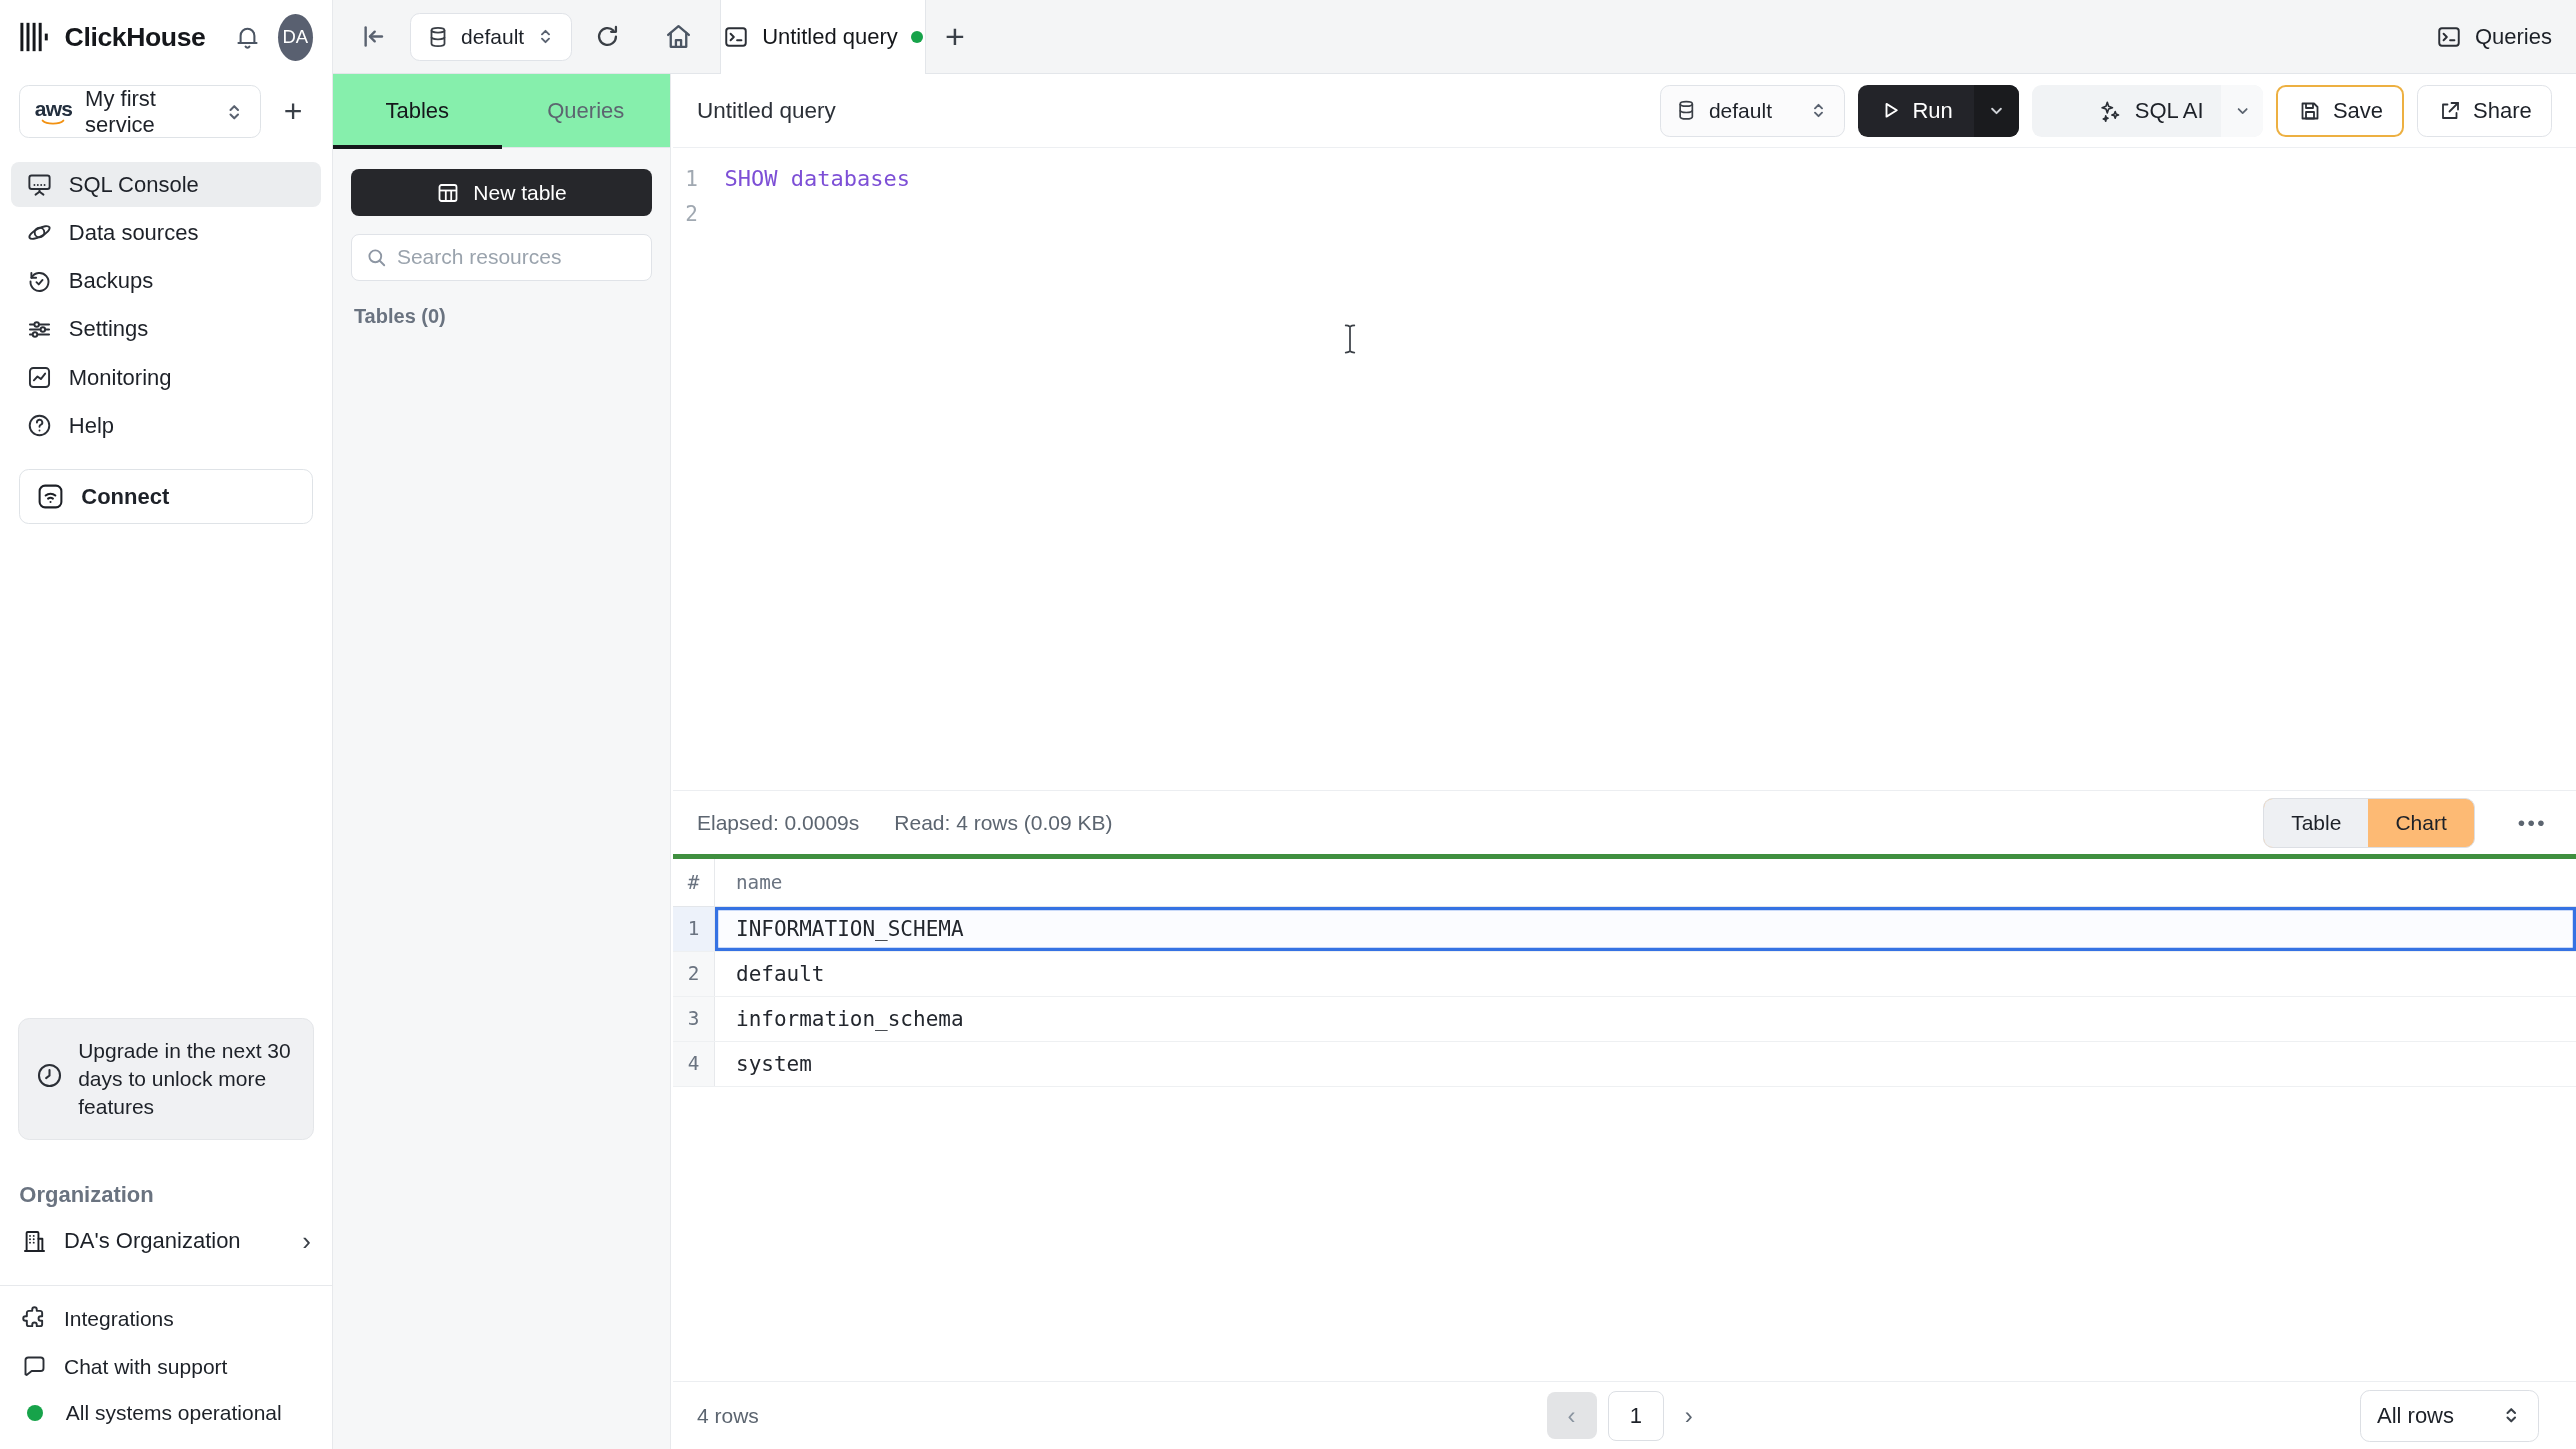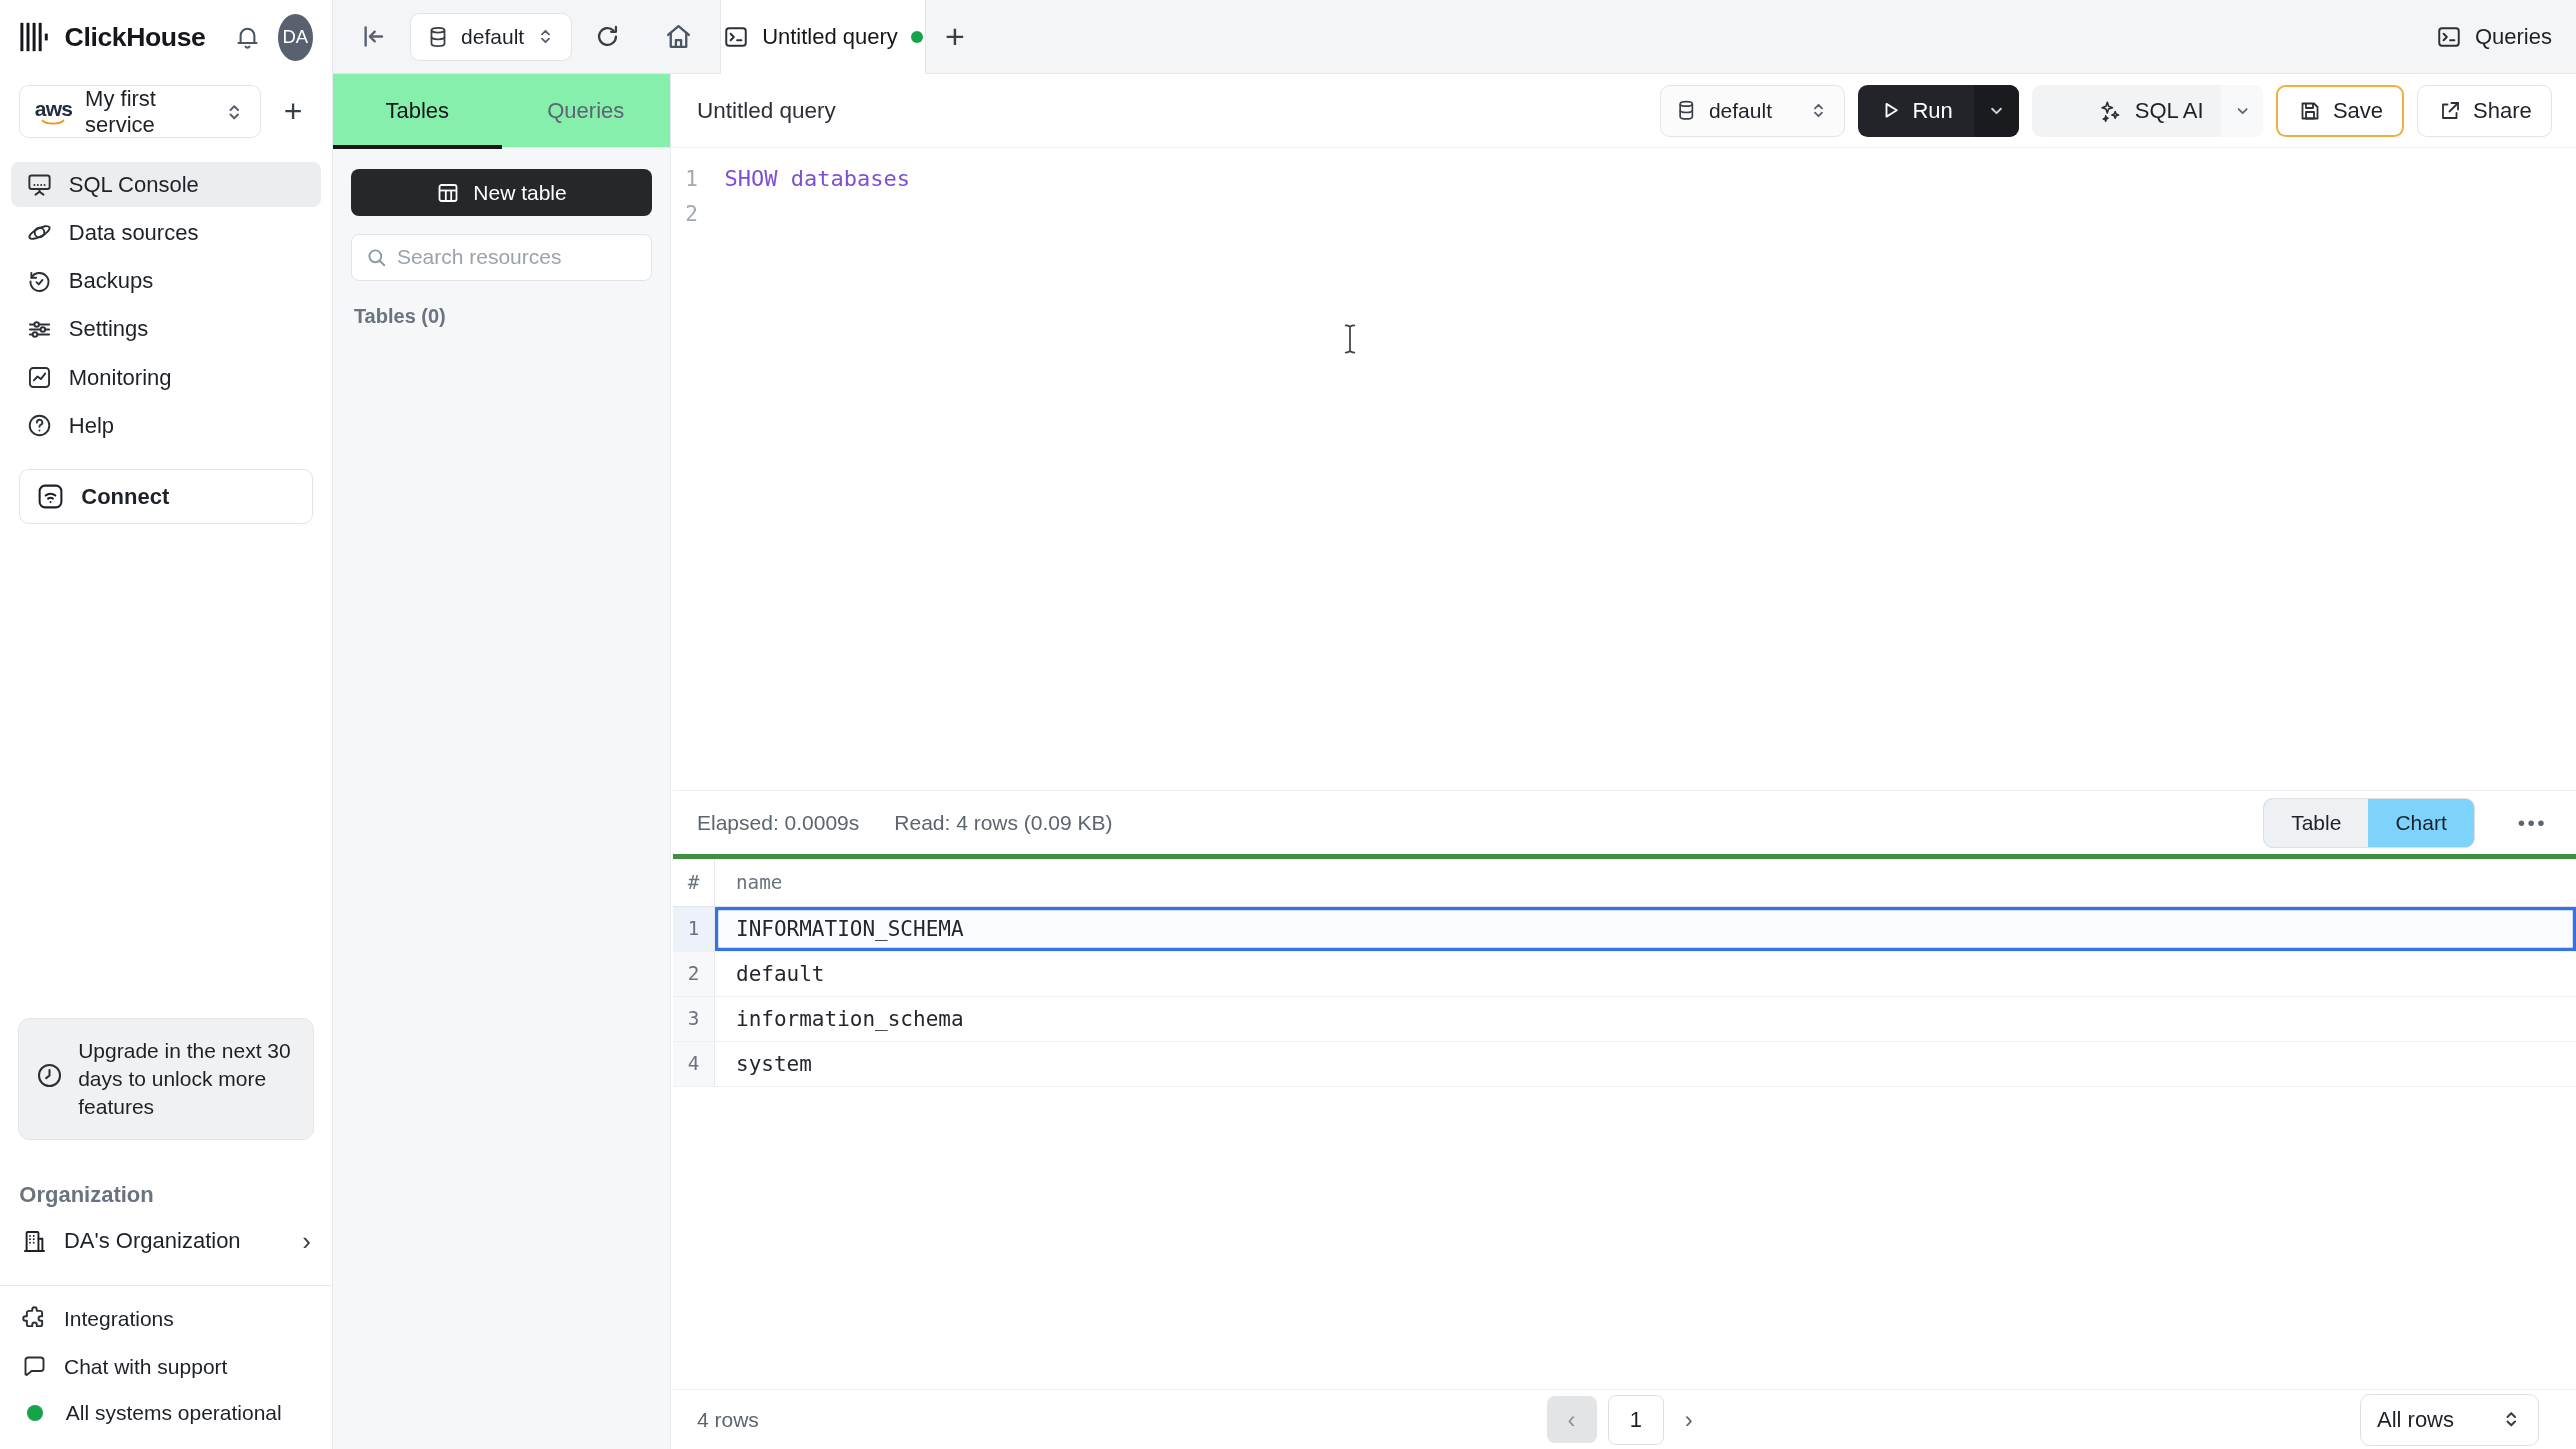--- a/index.html
+++ b/index.html
@@ -126,40 +126,40 @@
   .code-line { display:flex; align-items:center; height:35px; }
   .line-num { width:37px; text-align:center; color:#a0a8b1; font-size:21px; }
   .line-code { margin-left:14.5px; font-size:22px; color:var(--purple,#7d4fd6); white-space:pre; }
   .ibeam { position:absolute; left:665px; top:175px; }
 
   .results-toolbar { height:64px; border-top:1.6px solid #eceef1; display:flex; align-items:center;
     padding:0 21px 0 24px; gap:35px; }
   .results-search { width:299px; height:50px; }
   .meta-text { font-size:21px; color:#5c6570; }
   .rt-spacer { flex:1; }
-  .segmented { display:flex; height:50px; border:1.6px solid #dcdfe4; border-radius:9.7px; overflow:hidden; background:#7dd3fc;justify-content:center; }
+  .segmented { display:flex; height:50px; border:1.6px solid #dcdfe4; border-radius:9.7px; overflow:hidden; background:#fdba74;justify-content:center; }
   .segment { display:flex; align-items:center; justify-content:center; padding:0 27px; font-size:21px; cursor:pointer; }
   .segment.active { background:#eef0f3; }
   .more-btn { font-size:21px; letter-spacing:2.4px; color:#5c6570; cursor:pointer; padding:0 8px; }
 
   .green-divider { height:4.8px; background:var(--divider-green,#3f8f3f); }
 
   .rtable { display:flex; flex-direction:column; font-family:"DejaVu Sans Mono",monospace; }
   .rt-row { display:flex; align-items:stretch; height:45px; border-bottom:1.6px solid #eef0f2; }
   .rt-row.header { height:48px; border-bottom:1.6px solid #e3e6ea; color:#6a7380; }
   .cell-num { width:42px; display:flex; align-items:center; justify-content:center;
     font-size:19.3px; color:#6a7380; background:#f7f8f9; border-right:1.6px solid #e7e9ec; }
   .cell-name { flex:1; display:flex; align-items:center; padding-left:21px; font-size:21px; color:#23272e; }
   .rt-row.header .cell-num, .rt-row.header .cell-name { background:transparent; font-size:19.3px; color:#6a7380; }
   .rt-row.selected .cell-num { background:#edf2fa; }
   .rt-row.selected .cell-name { box-shadow:inset 0 0 0 3.2px var(--sel-blue,#3572e3); background:#fbfcff; }
 
   .results-filler { flex:1; }
 
-  .results-footer { height:60px; border-top:1.6px solid #eceef1; display:flex; align-items:center;
+  .results-footer { height:68px; border-top:1.6px solid #eceef1; display:flex; align-items:center;
     padding:0 37px 0 24px; position:relative; }
   .rows-count { font-size:21px; color:#5c6570; }
   .pagination { position:absolute; left:50%; transform:translateX(-50%); display:flex; align-items:center; gap:11.3px; }
   .page-prev { width:50px; height:47px; background:#e3e4e6; border-radius:8px; display:flex;
     align-items:center; justify-content:center; font-size:24px; color:#8a94a0; cursor:pointer; }
   .page-box { min-width:56px; height:50px; background:#fff; border:1.6px solid #dcdfe4; border-radius:8px;
     display:flex; align-items:center; justify-content:center; font-size:22px; cursor:pointer; }
   .page-next { font-size:24px; color:#5c6570; padding:0 9.7px; cursor:pointer; }
   .allrows-select { margin-left:auto; width:179px; height:52px; border:1.6px solid #dcdfe4; border-radius:9.7px;
     background:#fff; display:flex; align-items:center; padding:0 16px; cursor:pointer; }

